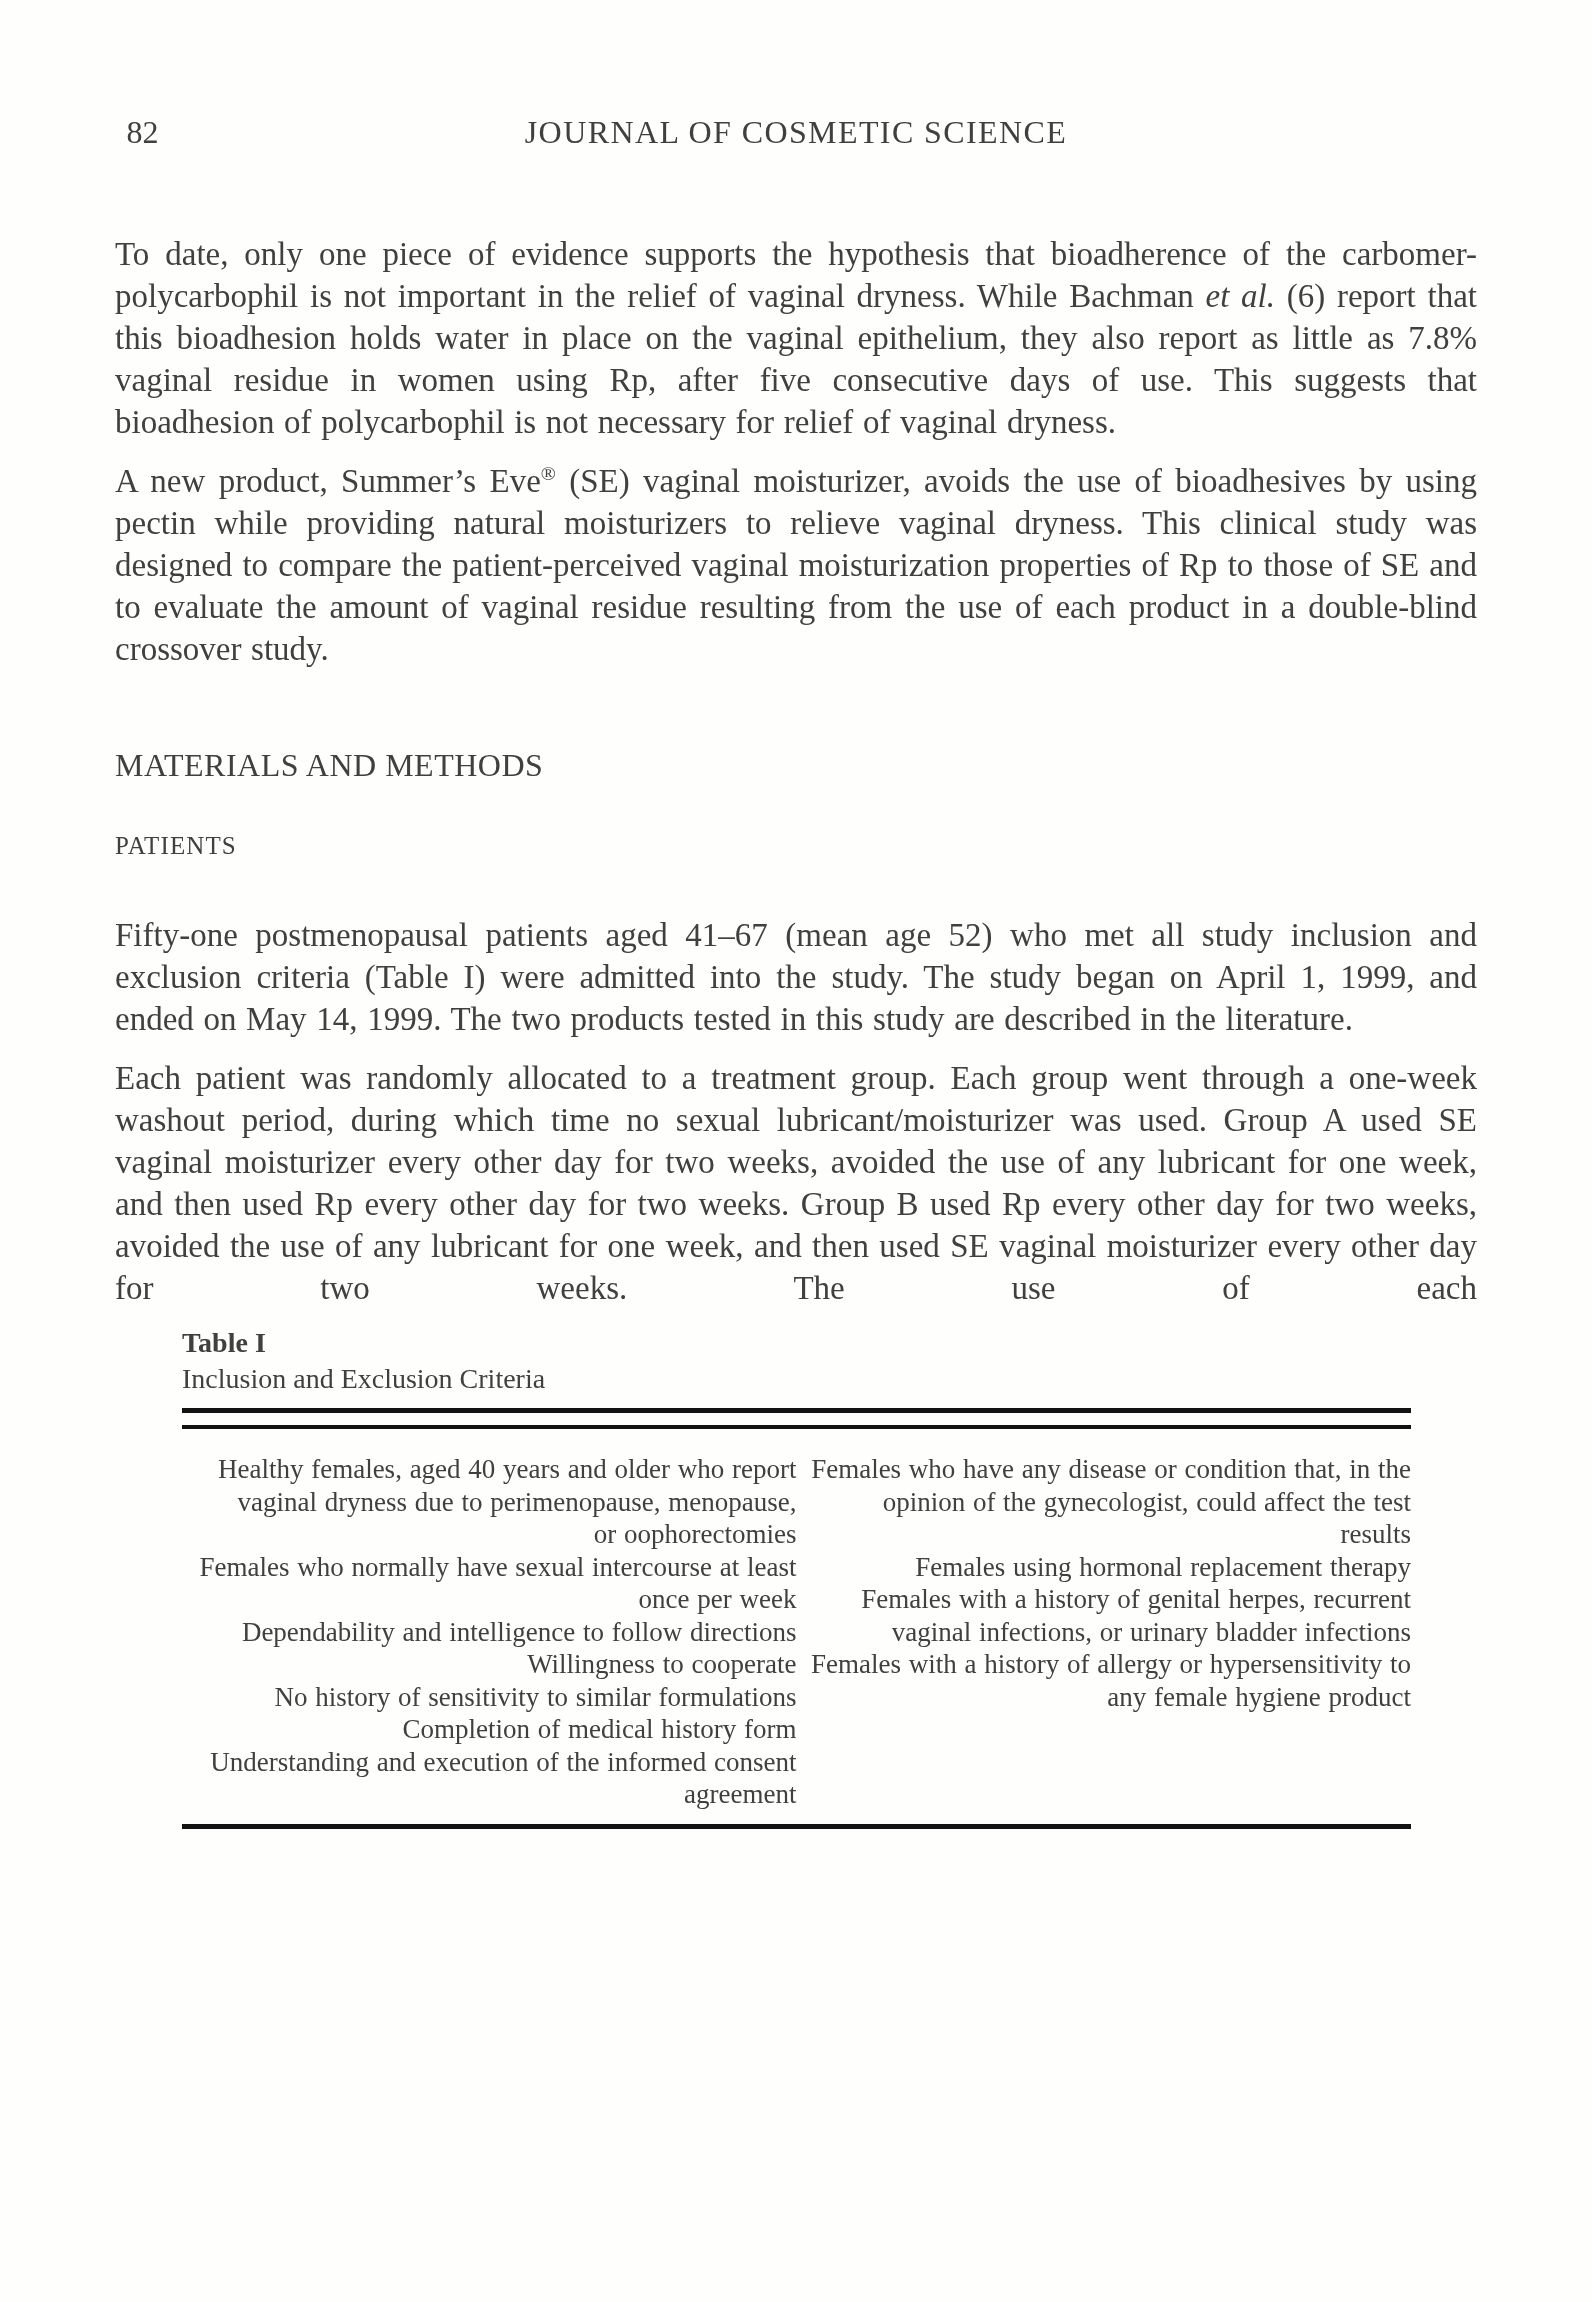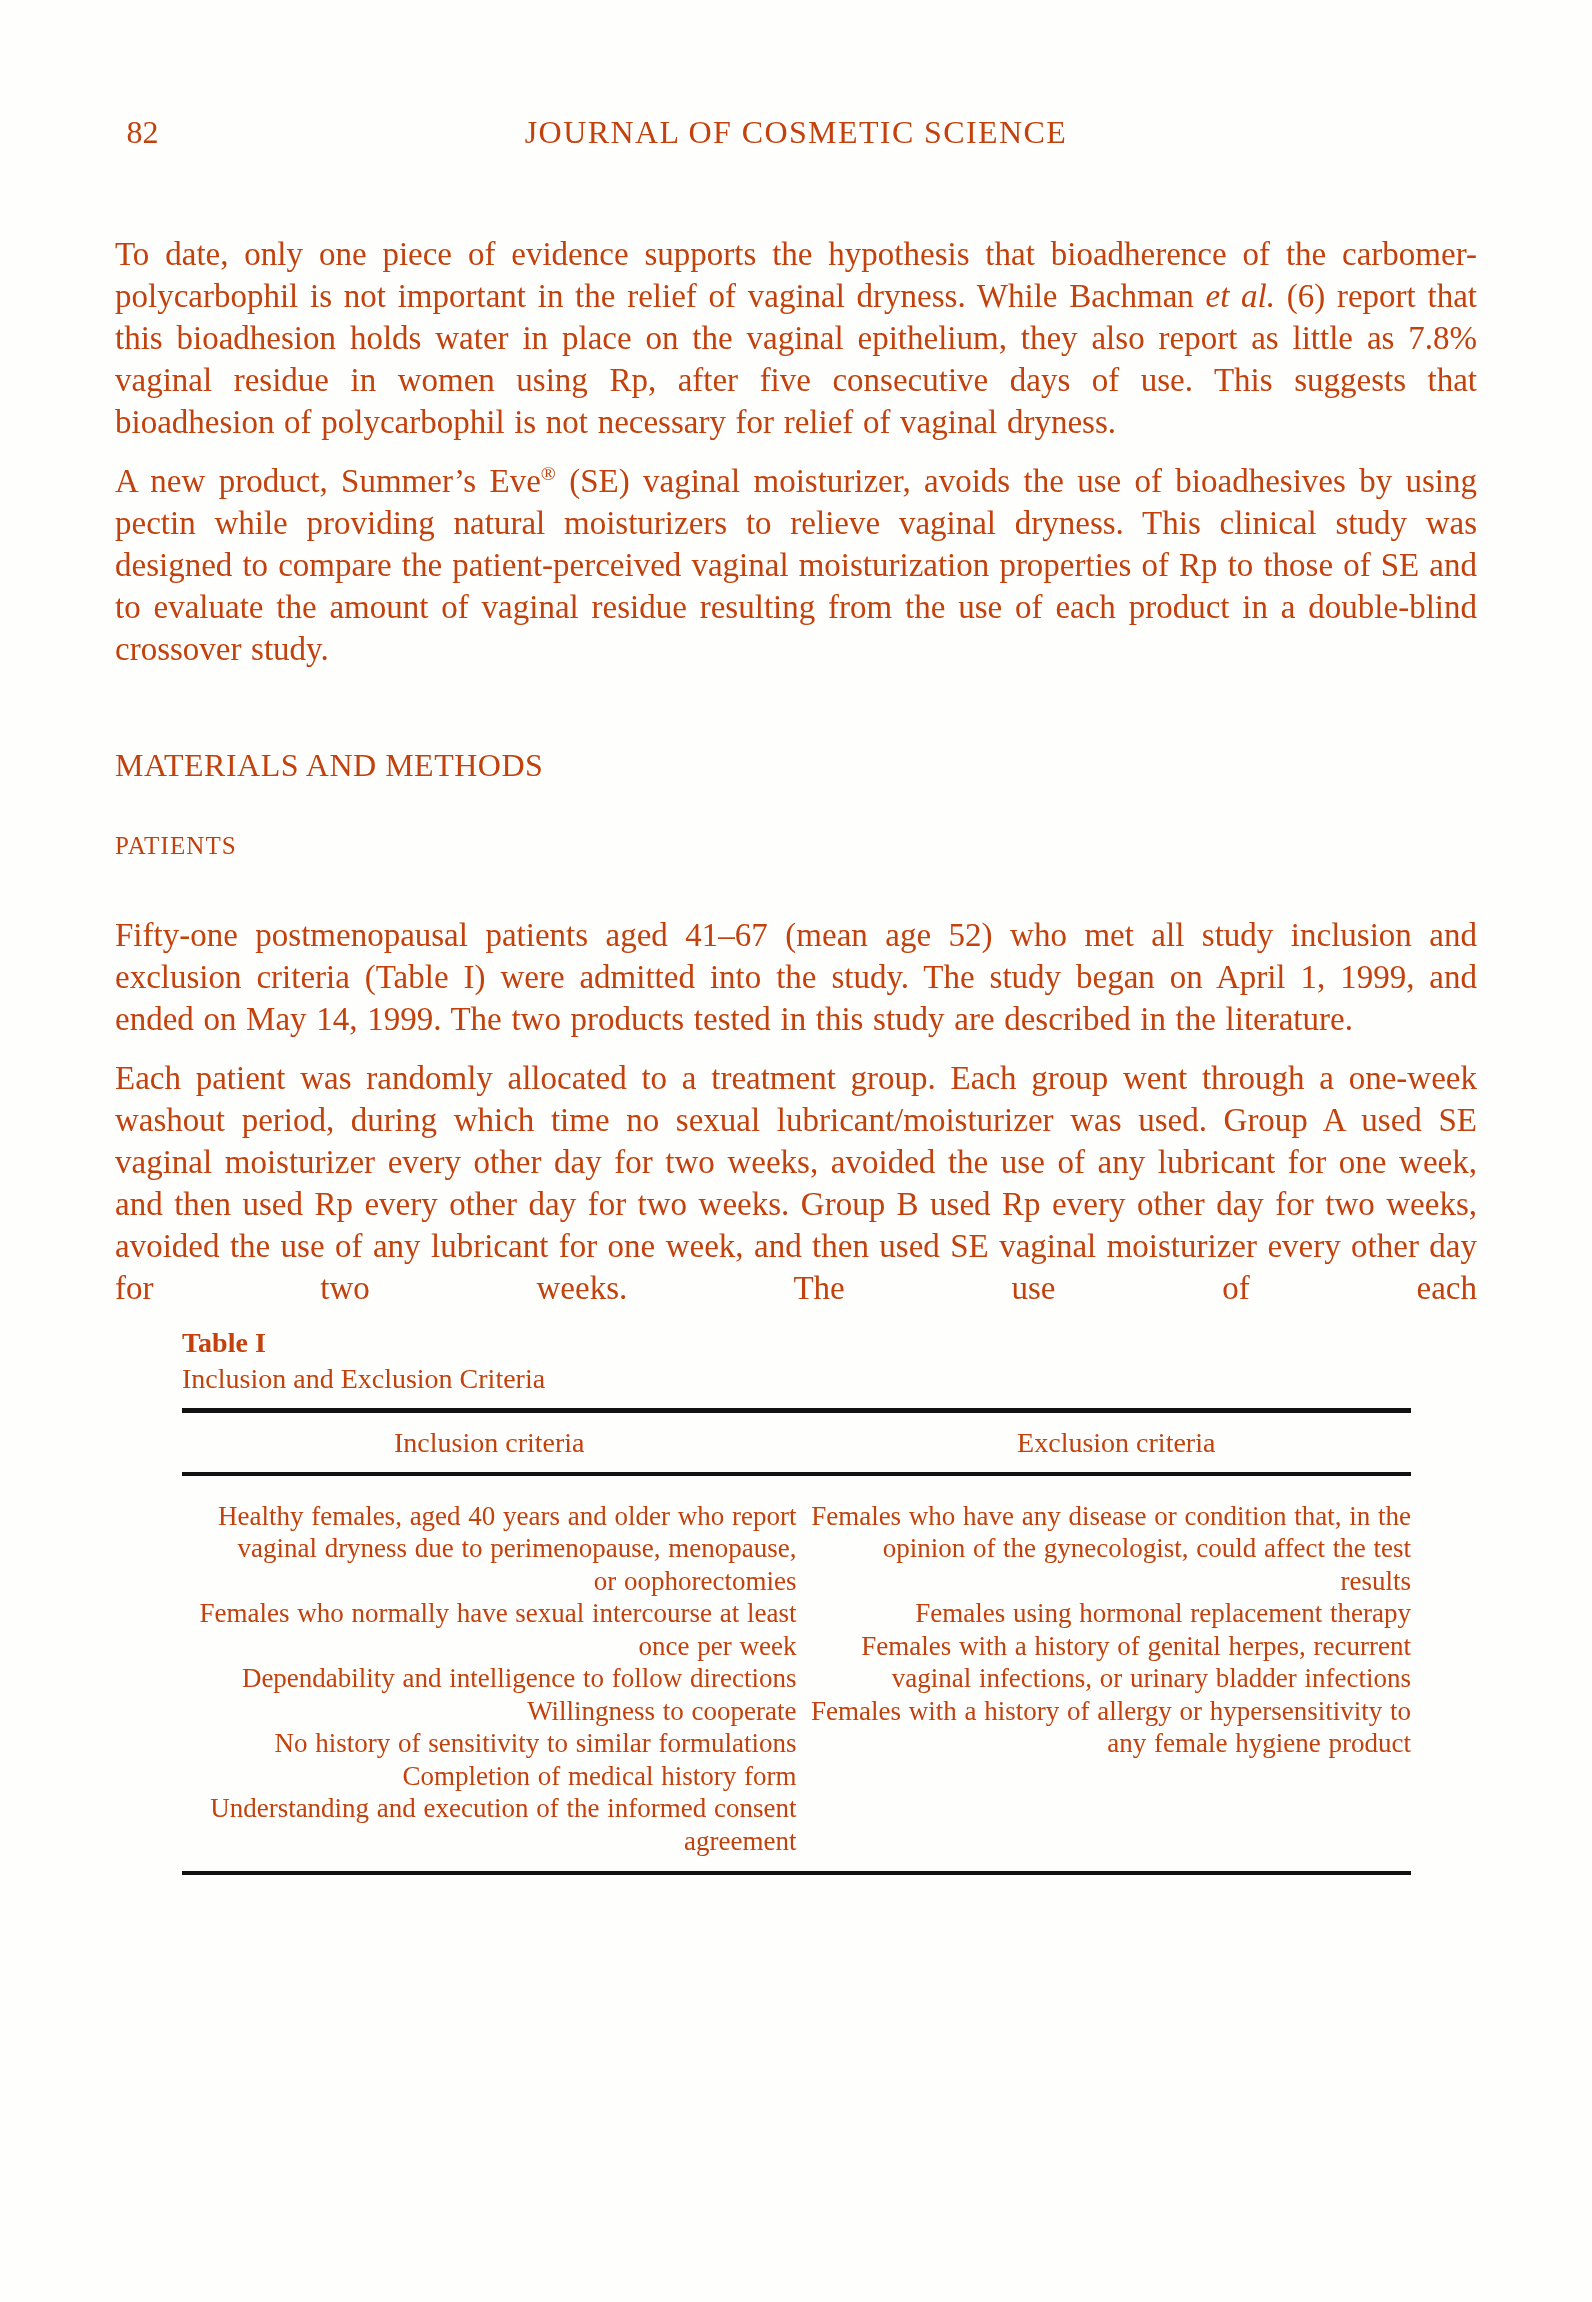--- a/index.html
+++ b/index.html
@@ -2,21 +2,21 @@
 <html><head>
 <meta charset="utf-8">
 <style>
   html, body { margin: 0; padding: 0; background: #e8e8e8; }
   .page {
     position: relative;
     width: 1593px;
     height: 2303px;
     margin: 0 auto;
     background: #fefefc;
-    color: #c2410c;
+    color: #404040;
     font-family: "Liberation Serif", "DejaVu Serif", serif;
     box-sizing: border-box;
     padding: 113px 116px 0 115px;
     overflow: hidden;
   }
   
   .page-header { position: relative; height: 40px; margin-bottom: 80px; }
   .page-number { position: absolute; left: 11.5px; top: 0; font-size: 32px; line-height: 38px; }
   .running-title { text-align: center; font-size: 32px; line-height: 38px; letter-spacing: 1.4px; }
   
@@ -88,24 +88,20 @@
     <h3 class="subsection-heading">PATIENTS</h3>
 
     <p class="para">Fifty-one postmenopausal patients aged 41–67 (mean age 52) who met all study inclusion and exclusion criteria (Table I) were admitted into the study. The study began on April 1, 1999, and ended on May 14, 1999. The two products tested in this study are described in the literature.</p>
 
     <p class="para justify-all">Each patient was randomly allocated to a treatment group. Each group went through a one-week washout period, during which time no sexual lubricant/moisturizer was used. Group A used SE vaginal moisturizer every other day for two weeks, avoided the use of any lubricant for one week, and then used Rp every other day for two weeks. Group B used Rp every other day for two weeks, avoided the use of any lubricant for one week, and then used SE vaginal moisturizer every other day for two weeks. The use of each</p>
 
     <section class="table-block">
       <div class="tbl-title">Table I</div>
       <div class="tbl-caption">Inclusion and Exclusion Criteria</div>
       <div class="rule rule-top"></div>
-      <div class="tbl-header-row">
-        <div class="tbl-col tbl-colhead">Inclusion criteria</div>
-        <div class="tbl-col tbl-col-right tbl-colhead">Exclusion criteria</div>
-      </div>
       <div class="rule rule-mid"></div>
       <div class="tbl-body">
         <ul class="tbl-col criteria-list">
             <li>Healthy females, aged 40 years and older who report vaginal dryness due to perimenopause, menopause, or oophorectomies</li>
             <li>Females who normally have sexual intercourse at least once per week</li>
             <li>Dependability and intelligence to follow directions</li>
             <li>Willingness to cooperate</li>
             <li>No history of sensitivity to similar formulations</li>
             <li>Completion of medical history form</li>
             <li>Understanding and execution of the informed consent agreement</li>

